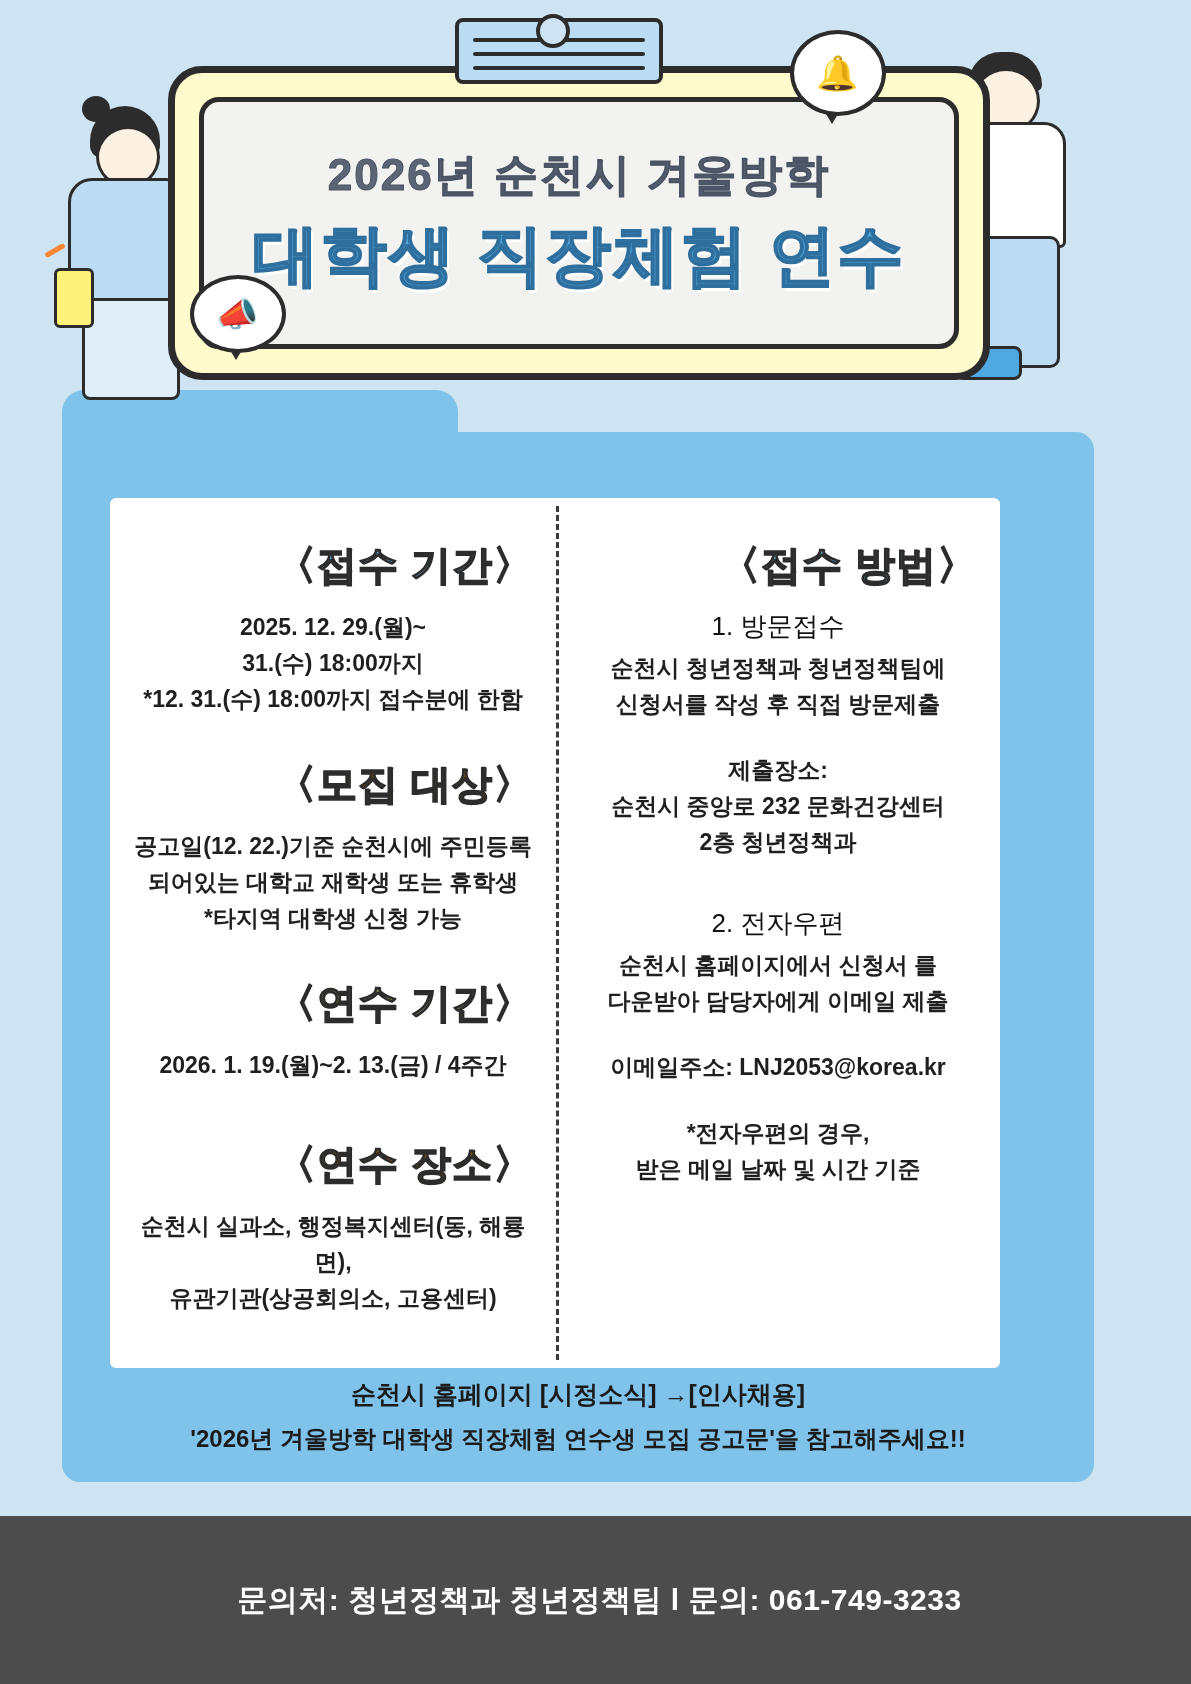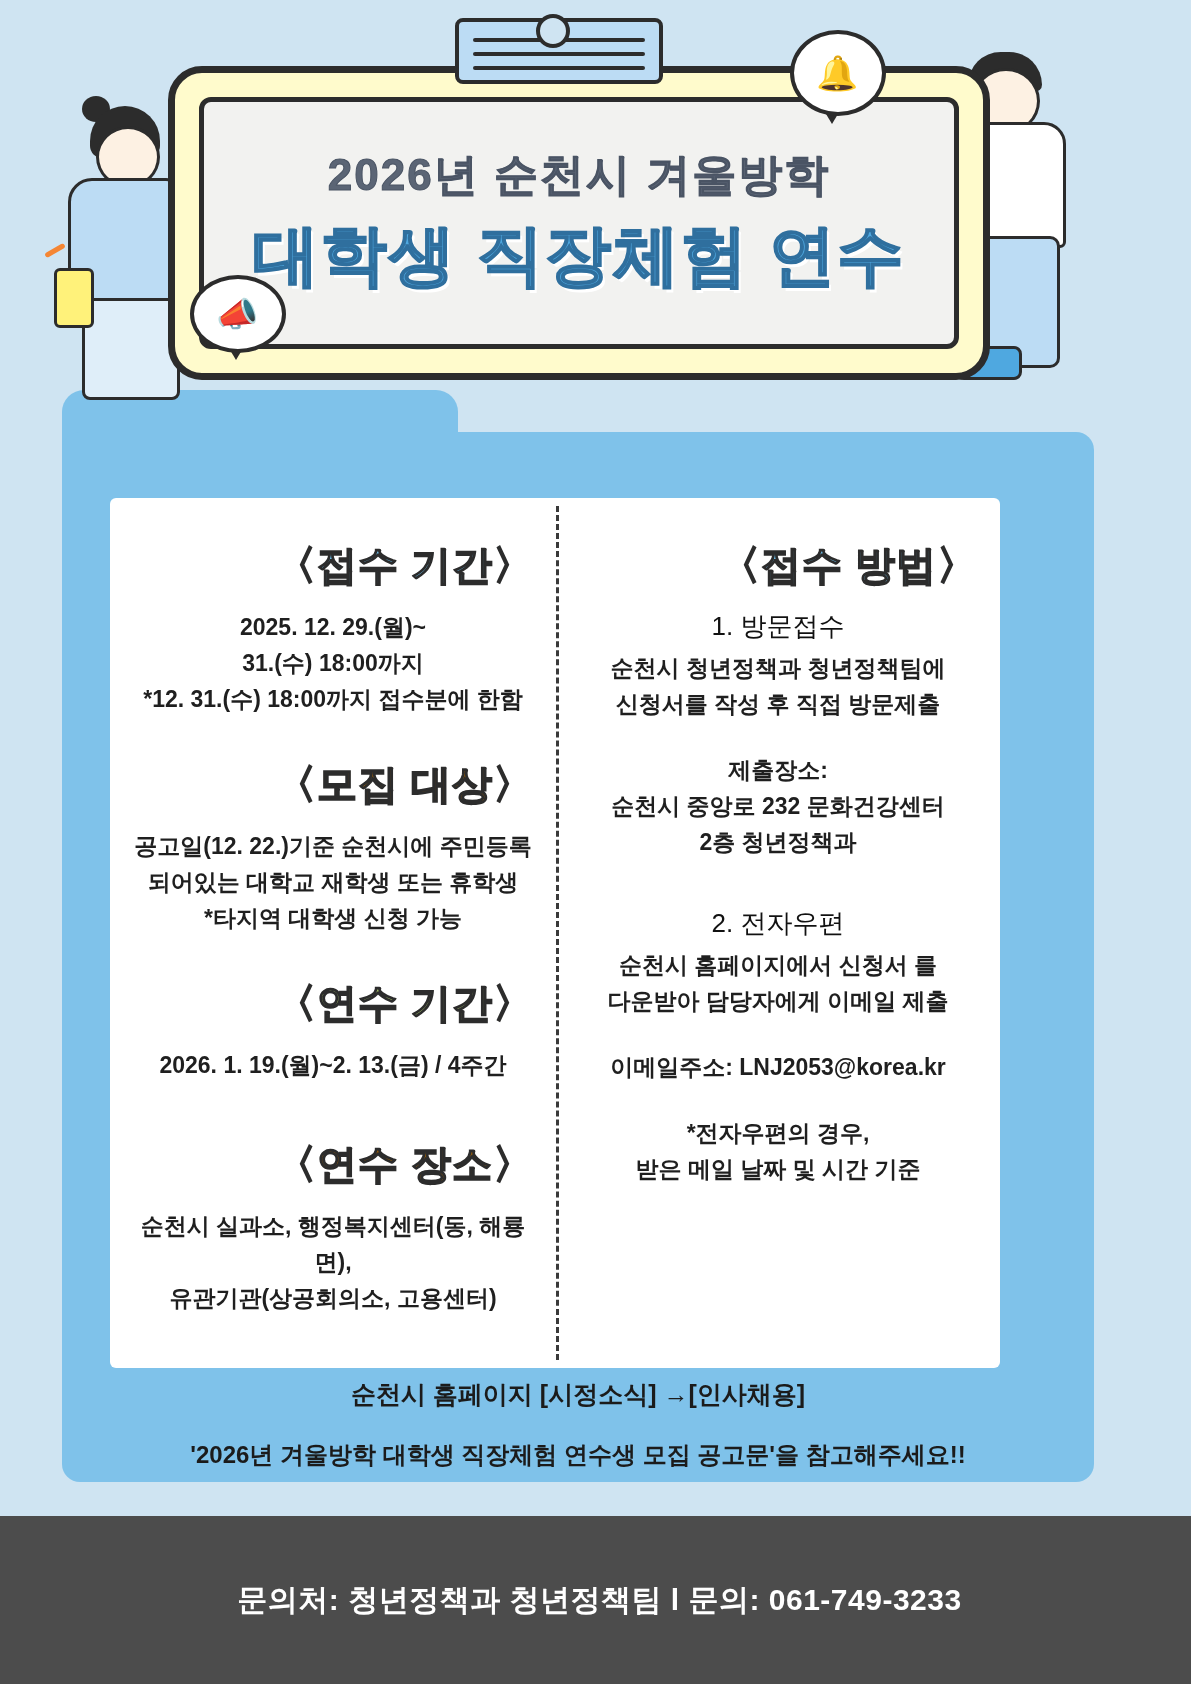--- a/index.html
+++ b/index.html
@@ -67,21 +67,21 @@
     z-index: 4;
   }
   .title-inner {
     position: absolute;
     left: 24px;
     top: 24px;
     right: 24px;
     bottom: 24px;
     background: #f2f2f0;
     border: 5px solid #2c2c2c;
-    border-radius: 12px;
+    border-radius: 20px;
     z-index: 5;
     display: flex;
     flex-direction: column;
     align-items: center;
     justify-content: center;
     gap: 6px;
   }
   .title-line1 {
     font-size: 44px;
     font-weight: bold;
@@ -267,21 +267,21 @@
     left: 62px;
     top: 1378px;
     width: 1032px;
     text-align: center;
     z-index: 5;
   }
   .footer-note .fl1 {
     font-size: 25px;
     font-weight: bold;
     color: #1b1b1b;
-    margin-bottom: 28px;
+    margin-bottom: 12px;
   }
   .footer-note .fl2 {
     font-size: 24px;
     font-weight: bold;
     color: #1b1b1b;
   }
 
   .bottom-bar {
     position: absolute;
     left: 0;

